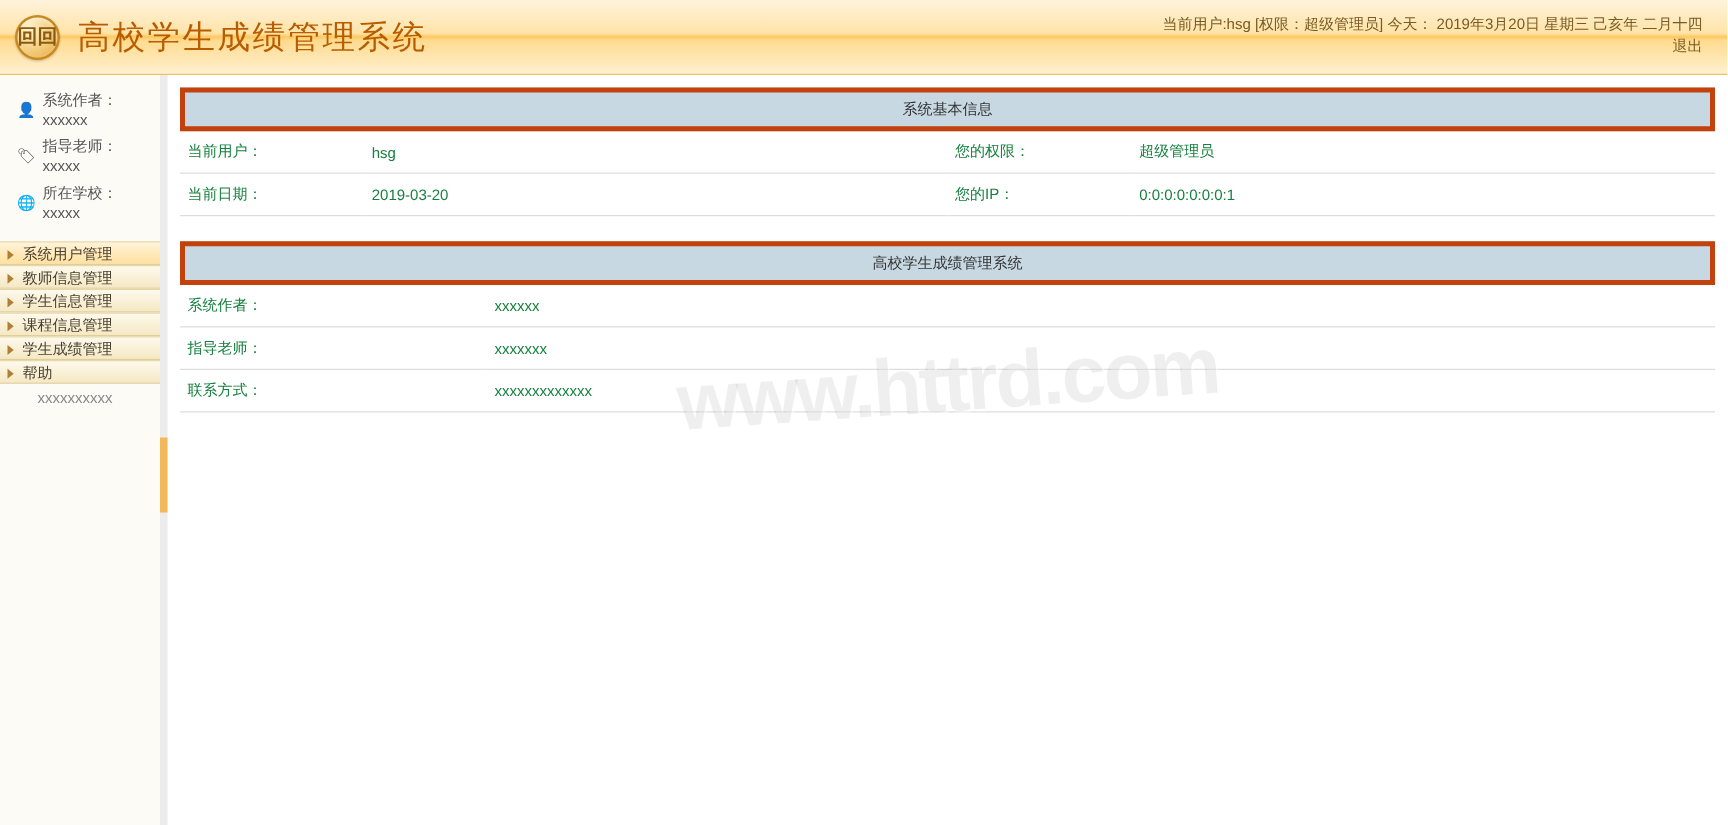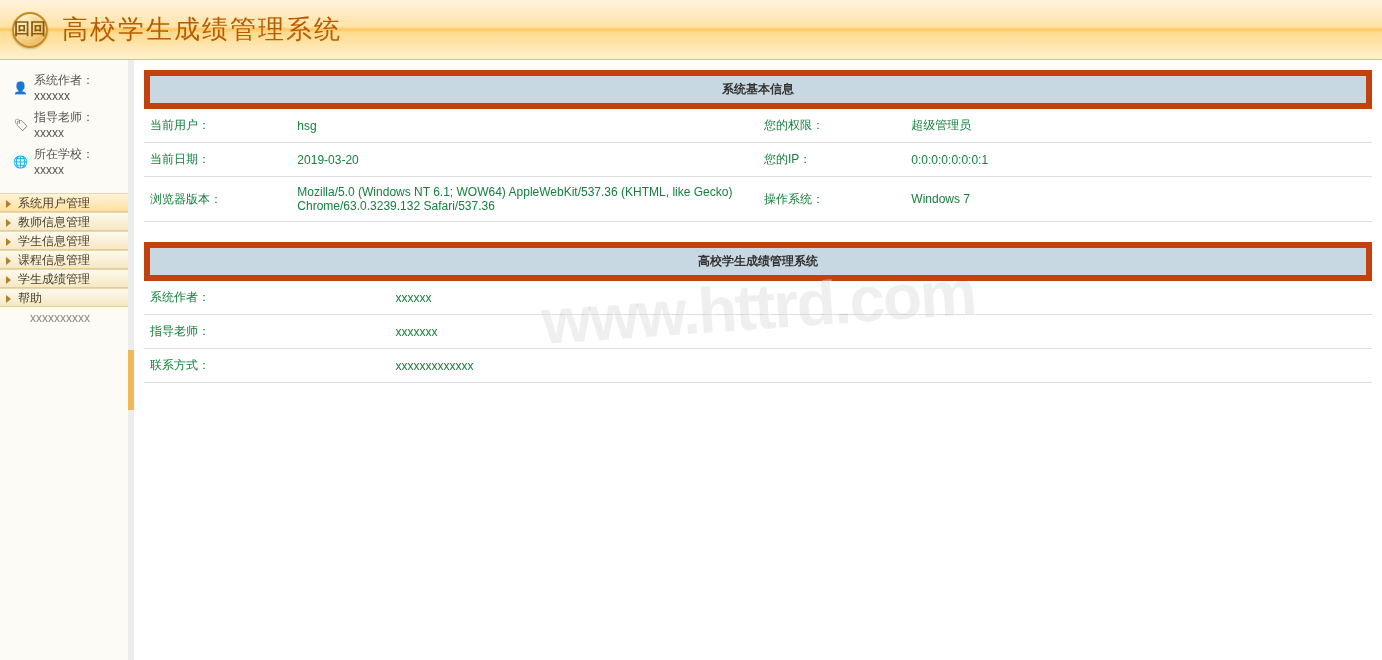--- a/index.html
+++ b/index.html
@@ -107,22 +107,22 @@
   position: relative;
 }
 .panel {
   margin-bottom: 20px;
 }
 .panel-header {
   background: #c7d8e2;
   text-align: center;
   padding: 5px 0;
   color: #333;
-  border: 6px solid #c2410c;
-  font-weight: bold;
+  border: 4px solid #c2410c;
+  font-weight: normal;
 }
 .info-table {
   width: 100%;
   border-collapse: collapse;
 }
 .info-table td {
   border-bottom: 1px solid #ddd;
   padding: 8px 6px;
   color: #15803d;
   vertical-align: middle;
@@ -144,20 +144,24 @@
   white-space: nowrap;
   text-shadow: 2px 2px 0 rgba(255,255,255,0.4);
 }
 </style>
 </head>
 <body>
 
 <div class="header">
   <div class="logo">回回</div>
   <div class="app-title">高校学生成绩管理系统</div>
+  <div class="header-right">
+    <div>当前用户:hsg [权限：超级管理员] 今天： 2019年3月20日 星期三 己亥年 二月十四</div>
+    <a href="#">退出</a>
+  </div>
 </div>
 
 <div class="main">
   <div class="sidebar">
     <div class="sidebar-info">
       <div class="sidebar-info-item">
         <span class="ic">👤</span>
         <span>系统作者：xxxxxx</span>
       </div>
       <div class="sidebar-info-item">
@@ -193,26 +197,20 @@
           <td class="wide-value">hsg</td>
           <td class="label">您的权限：</td>
           <td class="wide-value">超级管理员</td>
         </tr>
         <tr>
           <td class="label">当前日期：</td>
           <td>2019-03-20</td>
           <td class="label">您的IP：</td>
           <td>0:0:0:0:0:0:0:1</td>
         </tr>
-        <tr>
-          <td class="label">浏览器版本：</td>
-          <td>Mozilla/5.0 (Windows NT 6.1; WOW64) AppleWebKit/537.36 (KHTML, like Gecko) Chrome/63.0.3239.132 Safari/537.36</td>
-          <td class="label">操作系统：</td>
-          <td>Windows 7</td>
-        </tr>
       </tbody>
         </table>
     </div>
 
     <div class="panel">
       <div class="panel-header">高校学生成绩管理系统</div>
       <table class="info-table">
         <tbody>
             <tr>
           <td style="width:20%">系统作者：</td>

